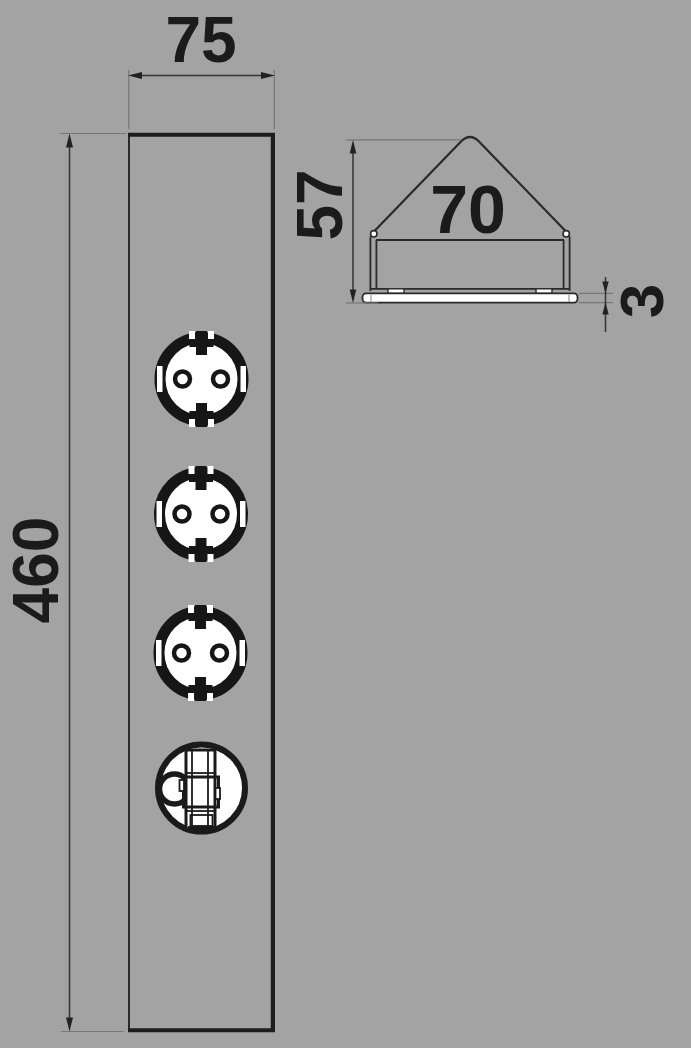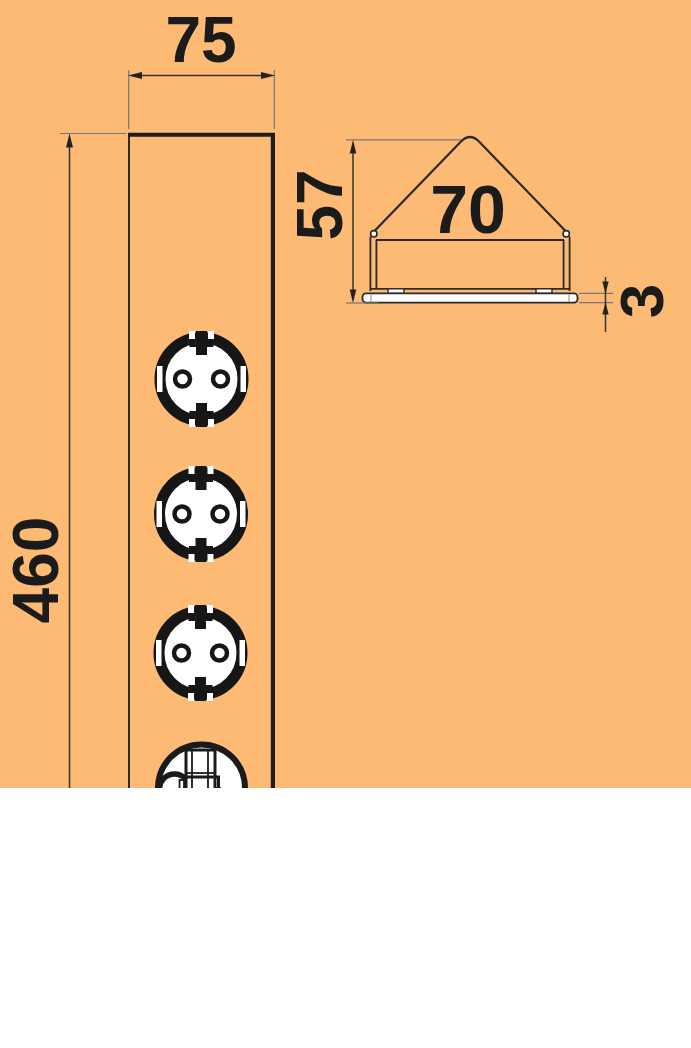--- a/index.html
+++ b/index.html
@@ -1,19 +1,19 @@
 <!DOCTYPE html>
 <html><head>
 <meta charset="utf-8">
 <style>
   html,body{margin:0;padding:0;background:#ffffff;}
   .canvas{
     position:relative;
-    width:691px;height:788px;
-    background:#fdba74;
+    width:691px;height:1048px;
+    background:#a3a3a3;
     font-family:"Liberation Sans", sans-serif;
     overflow:hidden;
   }
   svg{position:absolute;left:0;top:0;}
   .dim-text{
     font-family:"Liberation Sans", sans-serif;
     font-weight:bold;
     fill:#1b1b1b;
   }
 </style>

